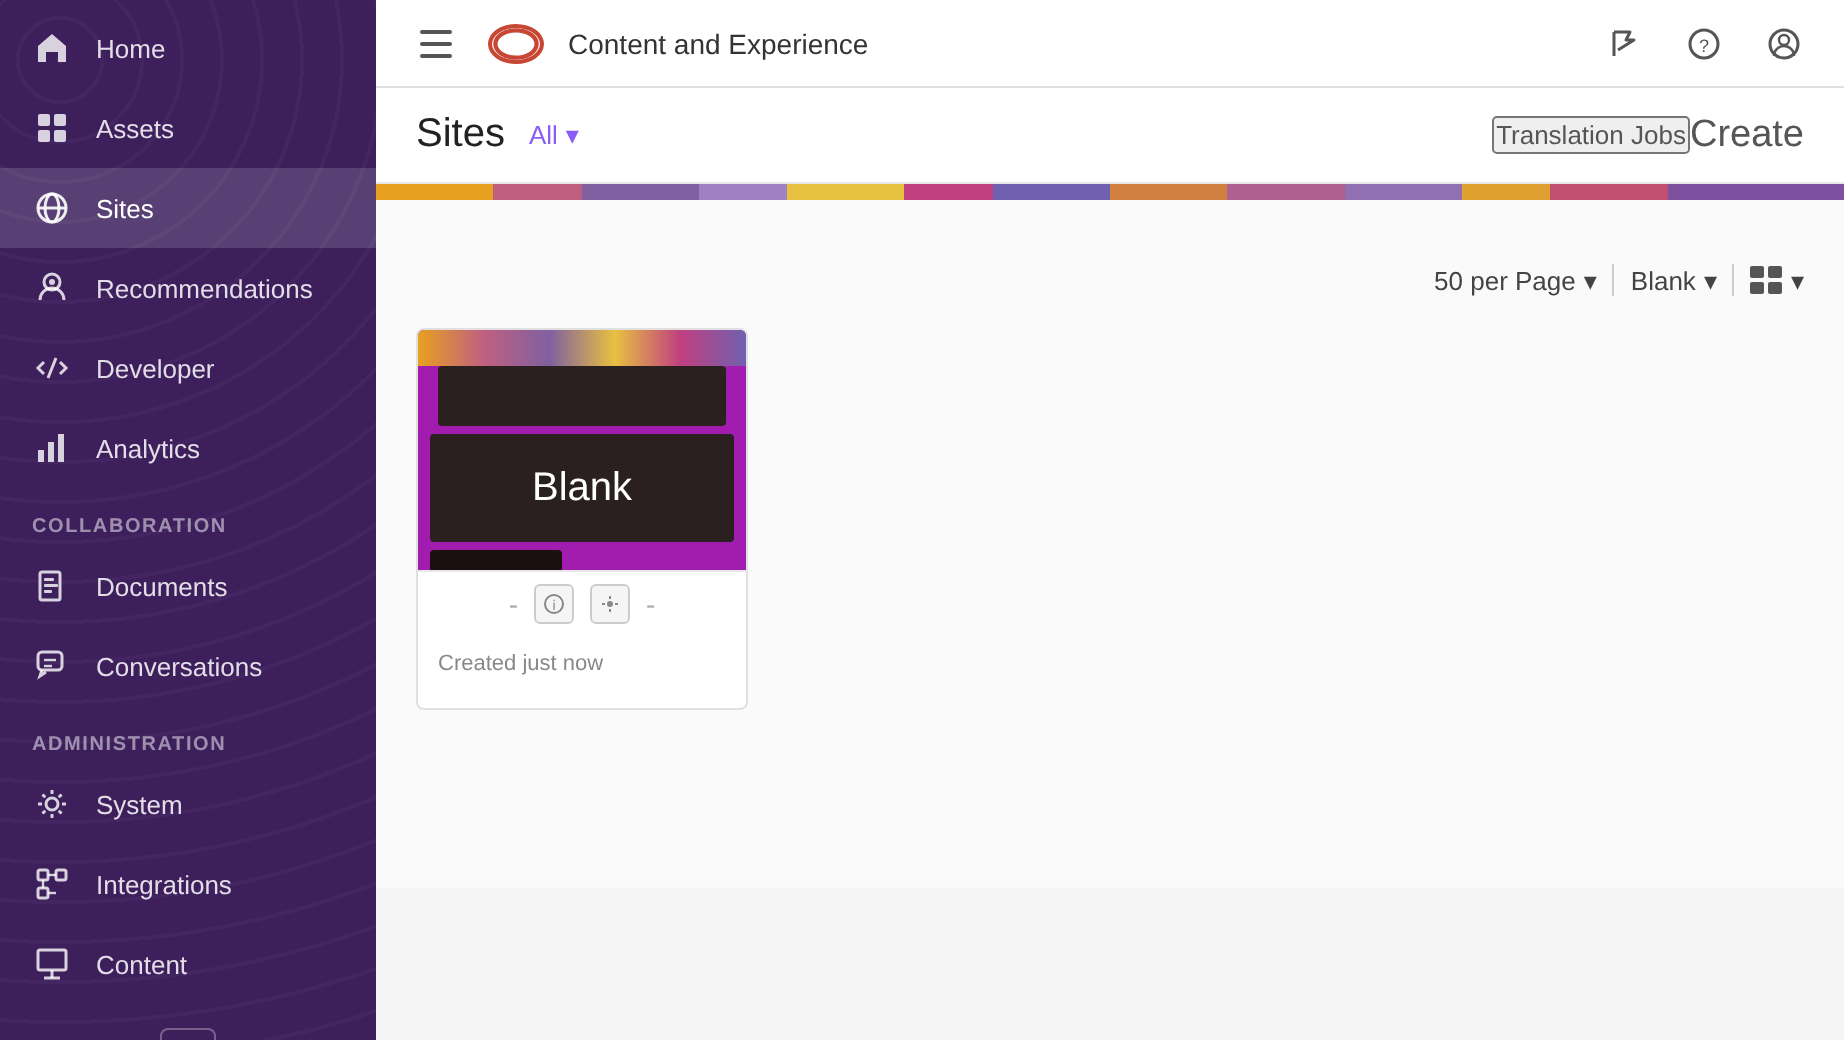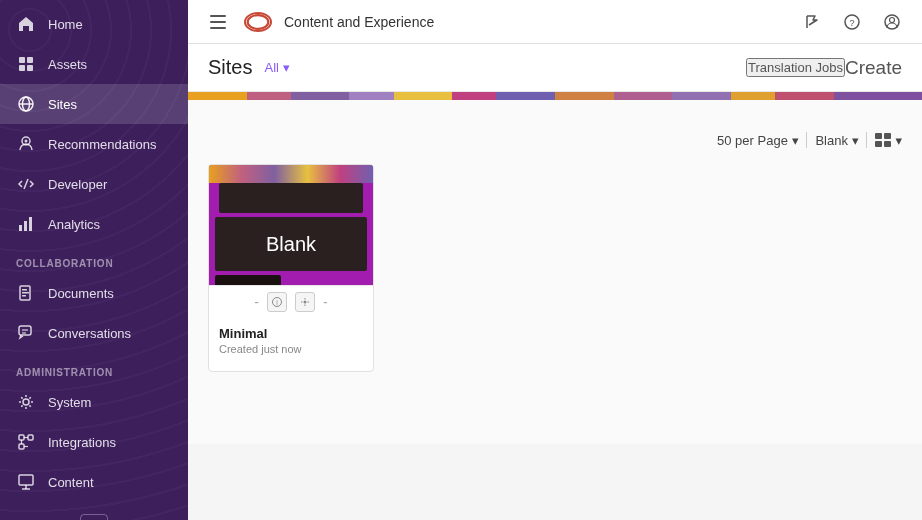--- a/index.html
+++ b/index.html
@@ -467,19 +467,18 @@
           </div>
           <div class="card-action-btn">
             <svg width="10" height="10" viewBox="0 0 10 10">
               <circle cx="5" cy="5" r="1.5" fill="#888"></circle>
               <path d="M5 1v1.5M5 7.5V9M1 5h1.5M7.5 5H9" stroke="#888" stroke-width="1"></path>
             </svg>
           </div>
           <span class="card-action-dot">-</span>
         </div>
         <div class="card-info">
-          <div class="card-name">Minimal</div>
           <div class="card-meta">Created just now</div>
         </div>
       </div>
     </div>
   </div>
 </div>
 
 </body></html>

